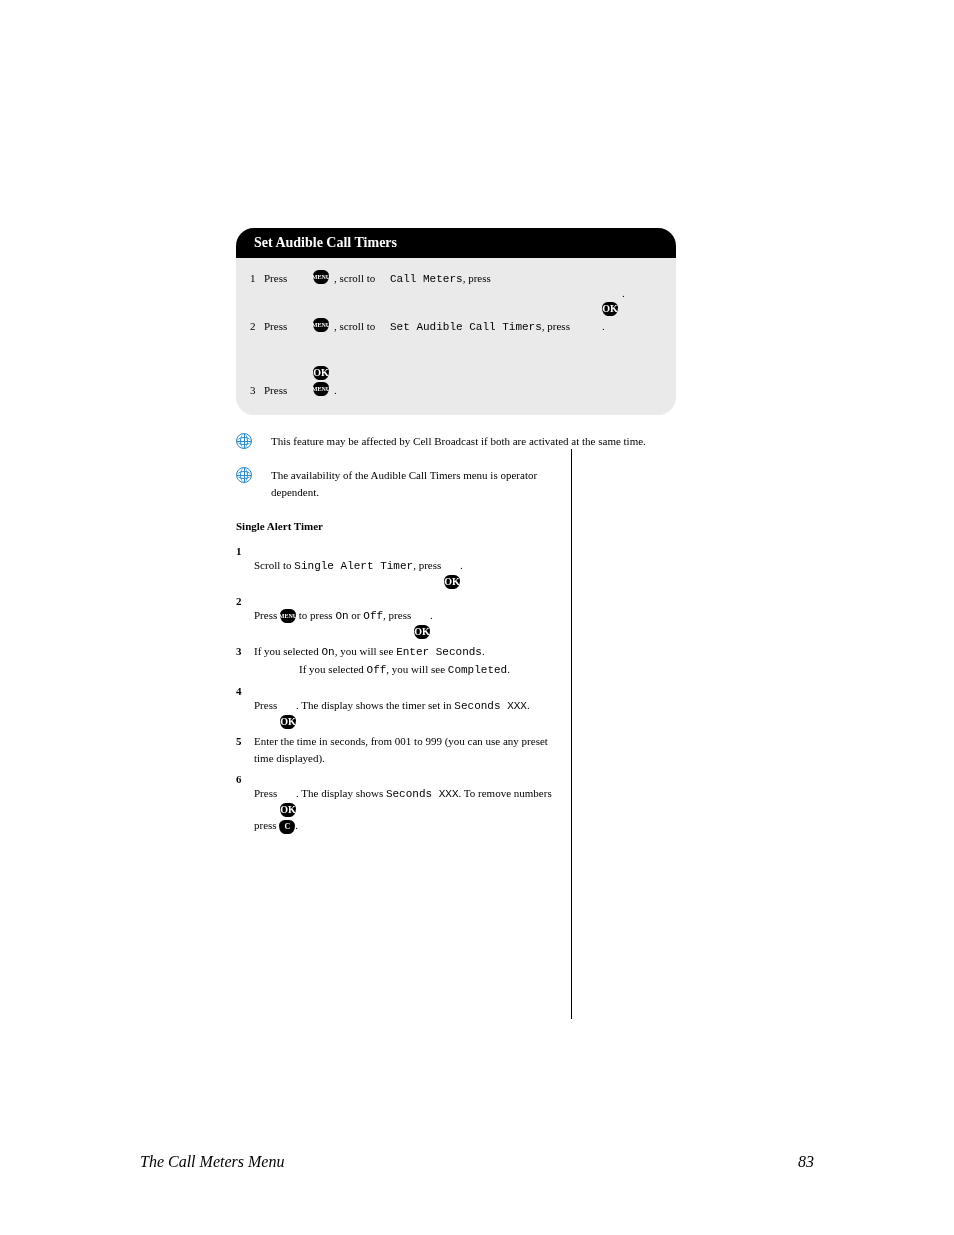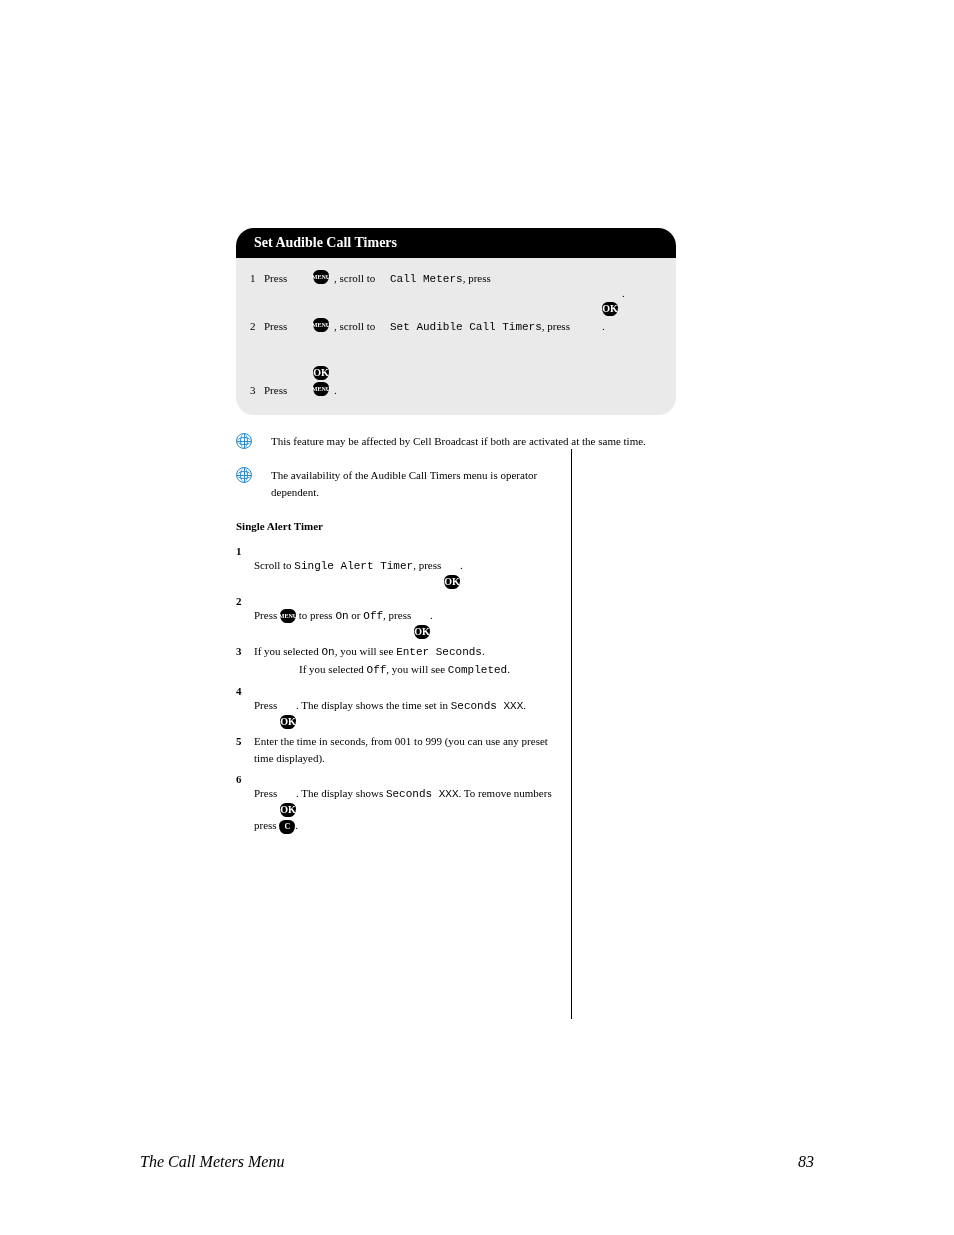--- a/index.html
+++ b/index.html
@@ -214,21 +214,21 @@
               <span>If you selected </span><span class="mono">On</span><span>, you will see </span><span class="mono">Enter Seconds</span><span>.</span>
               <span class="cont">
                 <span>If you selected </span><span class="mono">Off</span><span>, you will see </span><span class="mono">Completed</span><span>.</span>
               </span>
             </div>
           </div>
 
           <div class="step">
             <div class="step-num">4</div>
             <div class="step-body">
-              <span>Press </span><span class="badge ok">OK</span><span>. The display shows the time set in </span><span class="mono">Seconds XXX</span><span>.</span>
+              <span>Press </span><span class="badge ok">OK</span><span>. The display shows the timer set in </span><span class="mono">Seconds XXX</span><span>.</span>
             </div>
           </div>
 
           <div class="step">
             <div class="step-num">5</div>
             <div class="step-body">
               <span>Enter the time in seconds, from 001 to 999 (you can use any preset time displayed).</span>
             </div>
           </div>
 

